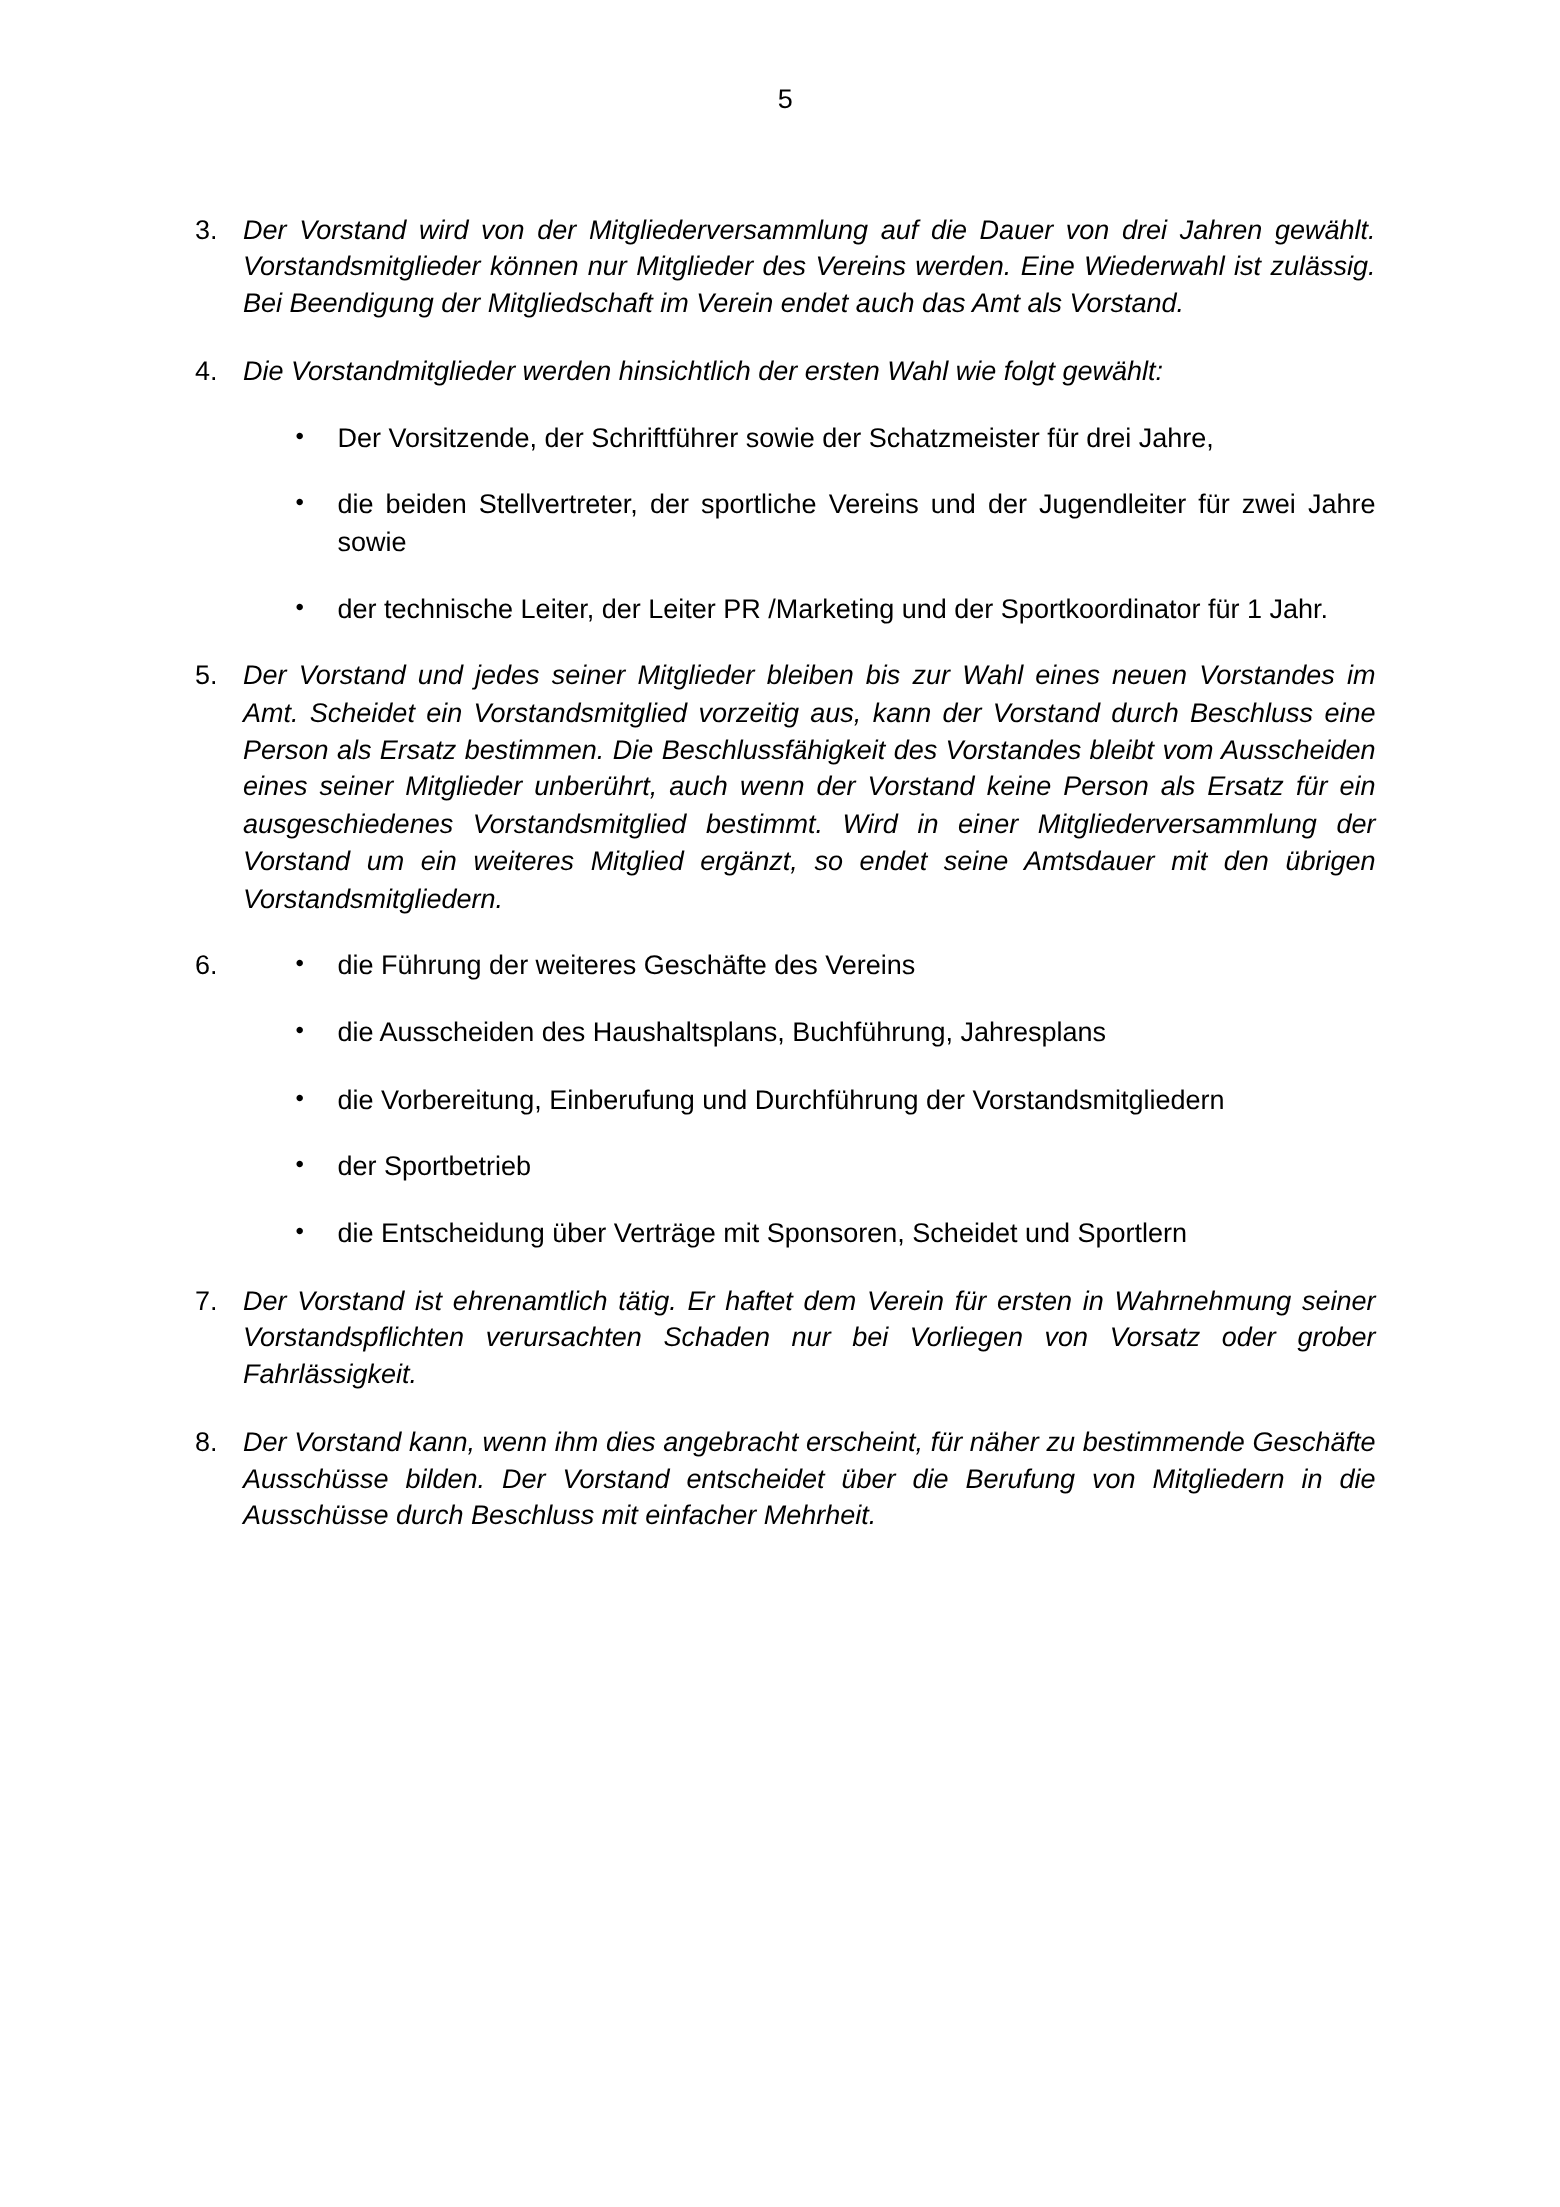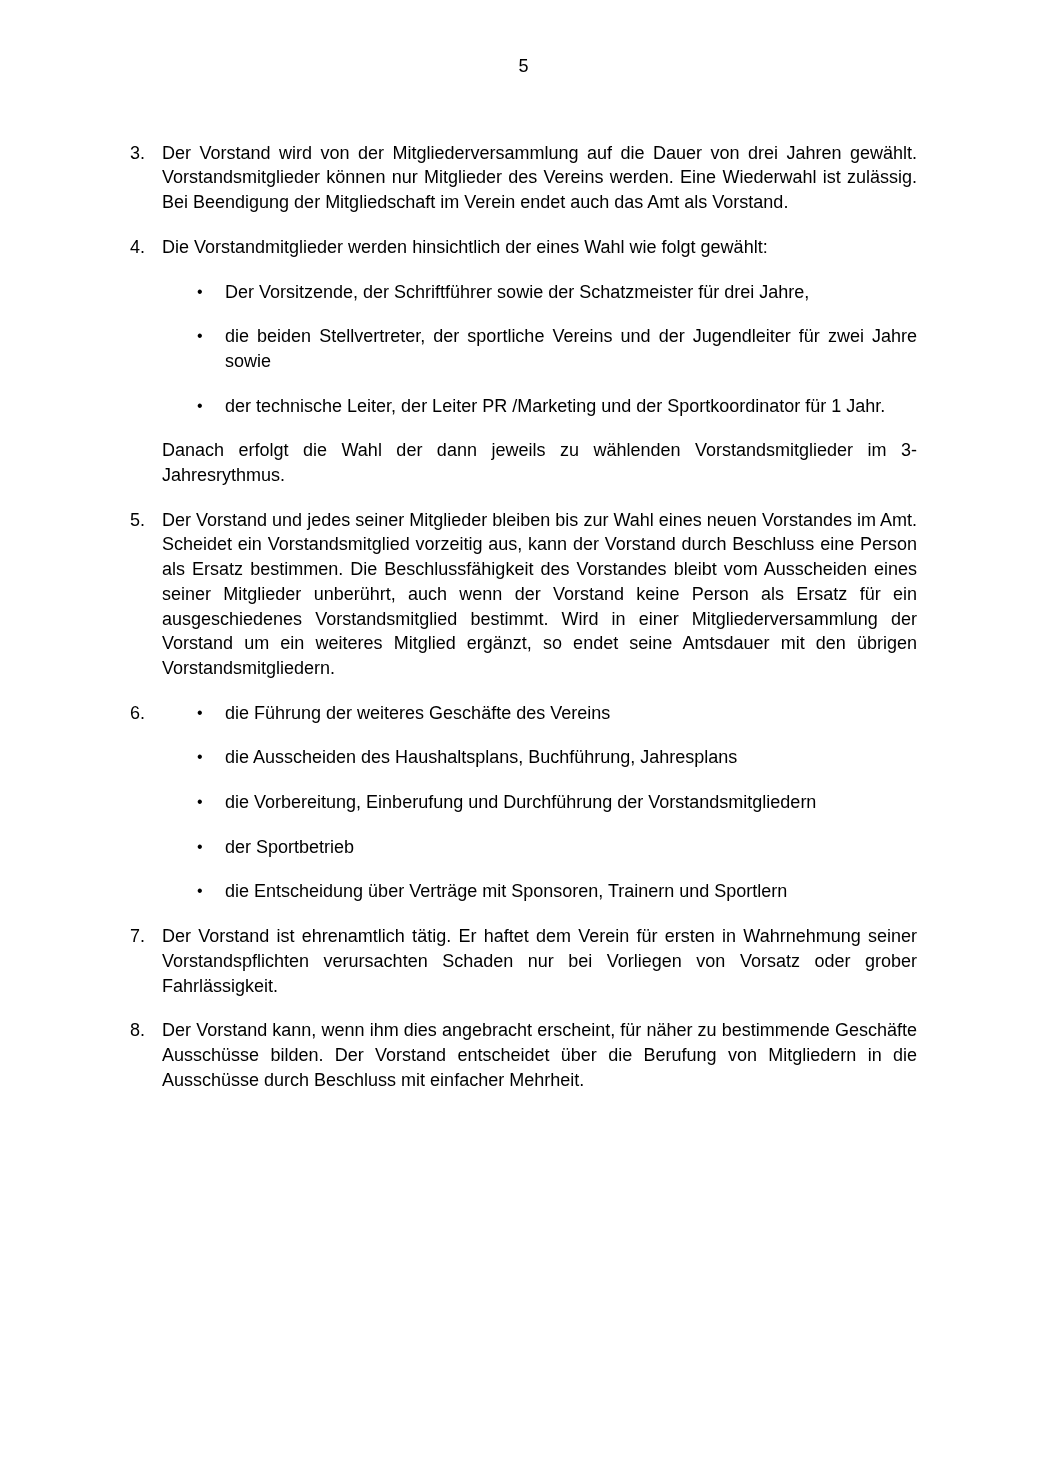--- a/index.html
+++ b/index.html
@@ -35,20 +35,21 @@
   .item-num {
     flex: 0 0 32px;
   }
   .item-body {
     flex: 1;
     min-width: 0;
   }
   .para {
     text-align: justify;
     margin: 0 0 20px 0;
+    font-style: italic;
   }
   .item-body > .para:last-child,
   .item-body > .bullet-item:last-child {
     margin-bottom: 0;
   }
   .bullet-item {
     display: flex;
     align-items: flex-start;
     margin: 0 0 20px 35px;
   }
@@ -72,34 +73,33 @@
   <div class="doc-item">
     <div class="item-num">3.</div>
     <div class="item-body">
       <p class="para">Der Vorstand wird von der Mitgliederversammlung auf die Dauer von drei Jahren gewählt. Vorstandsmitglieder können nur Mitglieder des Vereins werden. Eine Wiederwahl ist zulässig. Bei Beendigung der Mitgliedschaft im Verein endet auch das Amt als Vorstand.</p>
     </div>
   </div>
 
   <div class="doc-item">
     <div class="item-num">4.</div>
     <div class="item-body">
-      <p class="para">Die Vorstandmitglieder werden hinsichtlich der eines Wahl wie folgt gewählt:</p>
+      <p class="para">Die Vorstandmitglieder werden hinsichtlich der ersten Wahl wie folgt gewählt:</p>
       <div class="bullet-item">
         <span class="bullet-marker">•</span>
         <span class="bullet-text">Der Vorsitzende, der Schriftführer sowie der Schatzmeister für drei Jahre,</span>
       </div>
       <div class="bullet-item">
         <span class="bullet-marker">•</span>
         <span class="bullet-text">die beiden Stellvertreter, der sportliche Vereins und der Jugendleiter für zwei Jahre sowie</span>
       </div>
       <div class="bullet-item">
         <span class="bullet-marker">•</span>
         <span class="bullet-text">der technische Leiter, der Leiter PR /Marketing und der Sportkoordinator für 1 Jahr.</span>
       </div>
-      <p class="para">Danach erfolgt die Wahl der dann jeweils zu wählenden Vorstandsmitglieder im 3-Jahresrythmus.</p>
     </div>
   </div>
 
   <div class="doc-item">
     <div class="item-num">5.</div>
     <div class="item-body">
       <p class="para">Der Vorstand und jedes seiner Mitglieder bleiben bis zur Wahl eines neuen Vorstandes im Amt. Scheidet ein Vorstandsmitglied vorzeitig aus, kann der Vorstand durch Beschluss eine Person als Ersatz bestimmen. Die Beschlussfähigkeit des Vorstandes bleibt vom Ausscheiden eines seiner Mitglieder unberührt, auch wenn der Vorstand keine Person als Ersatz für ein ausgeschiedenes Vorstandsmitglied bestimmt. Wird in einer Mitgliederversammlung der Vorstand um ein weiteres Mitglied ergänzt, so endet seine Amtsdauer mit den übrigen Vorstandsmitgliedern.</p>
     </div>
   </div>
 
@@ -117,21 +117,21 @@
       <div class="bullet-item">
         <span class="bullet-marker">•</span>
         <span class="bullet-text">die Vorbereitung, Einberufung und Durchführung der Vorstandsmitgliedern</span>
       </div>
       <div class="bullet-item">
         <span class="bullet-marker">•</span>
         <span class="bullet-text">der Sportbetrieb</span>
       </div>
       <div class="bullet-item">
         <span class="bullet-marker">•</span>
-        <span class="bullet-text">die Entscheidung über Verträge mit Sponsoren, Trainern und Sportlern</span>
+        <span class="bullet-text">die Entscheidung über Verträge mit Sponsoren, Scheidet und Sportlern</span>
       </div>
     </div>
   </div>
 
   <div class="doc-item">
     <div class="item-num">7.</div>
     <div class="item-body">
       <p class="para">Der Vorstand ist ehrenamtlich tätig. Er haftet dem Verein für ersten in Wahrnehmung seiner Vorstandspflichten verursachten Schaden nur bei Vorliegen von Vorsatz oder grober Fahrlässigkeit.</p>
     </div>
   </div>

